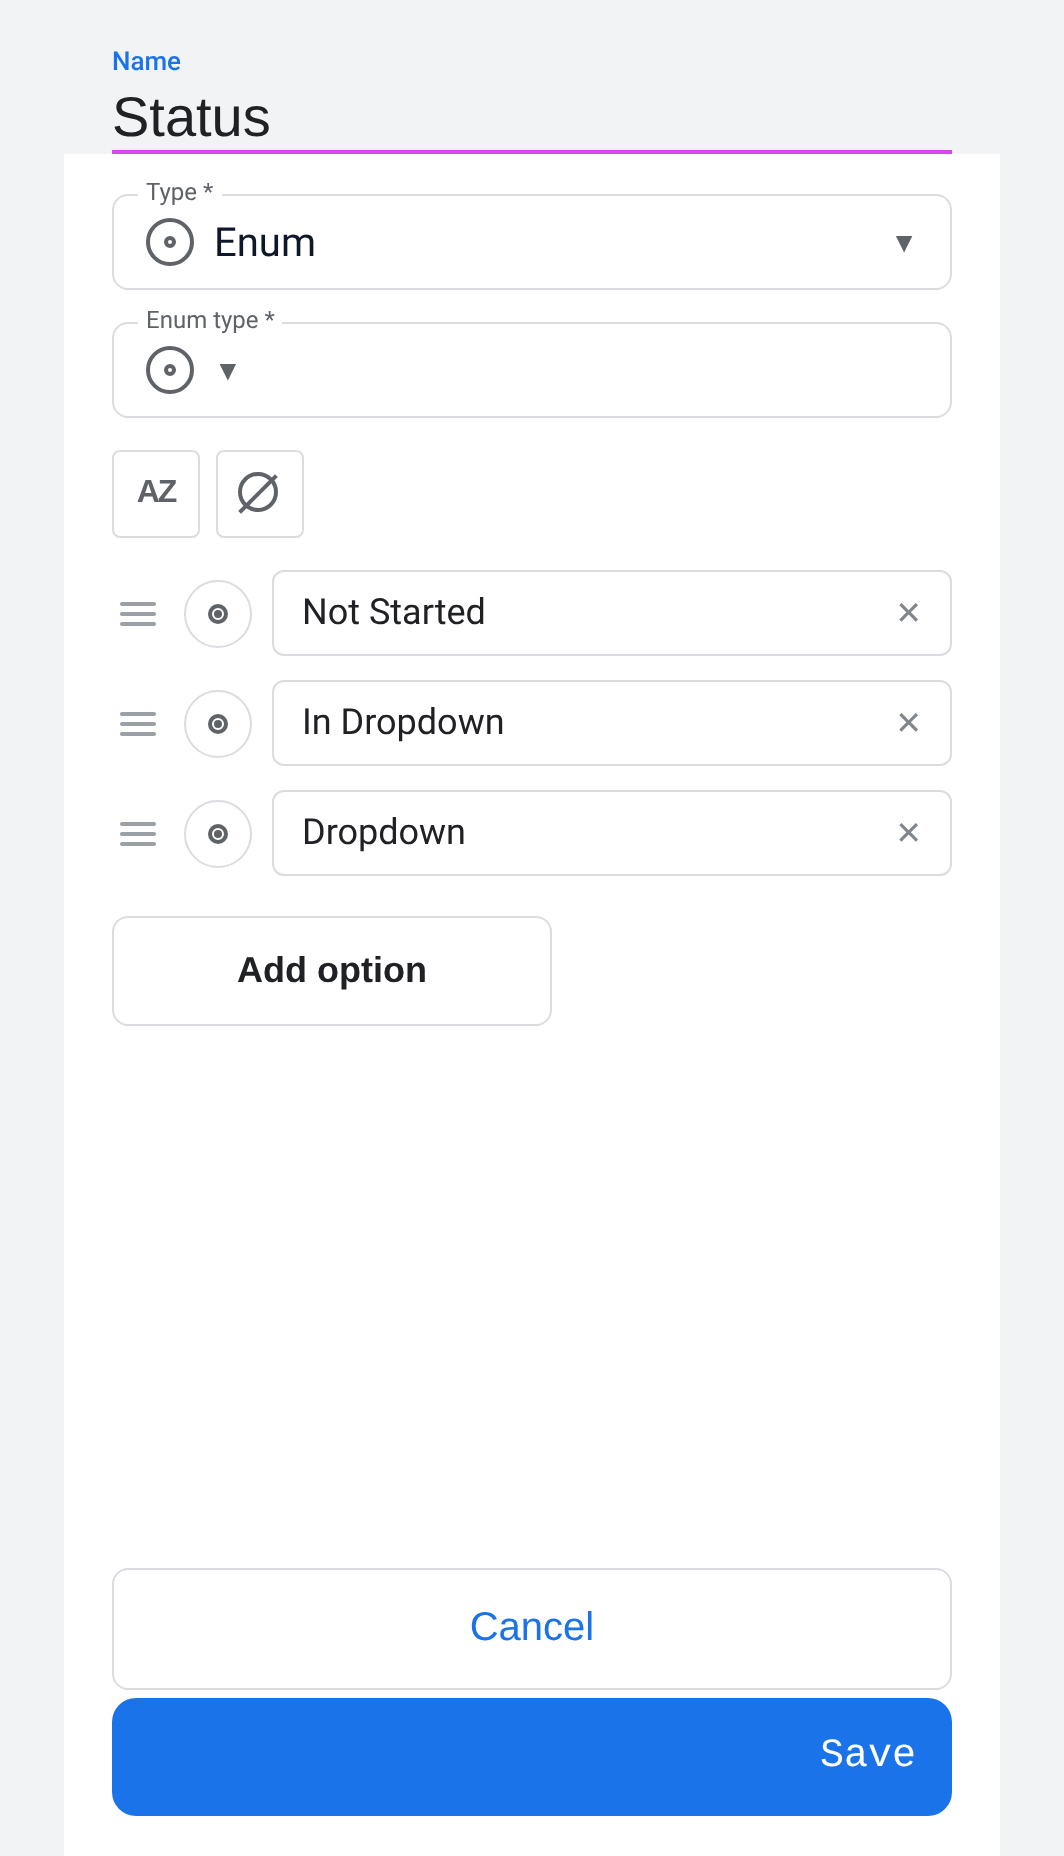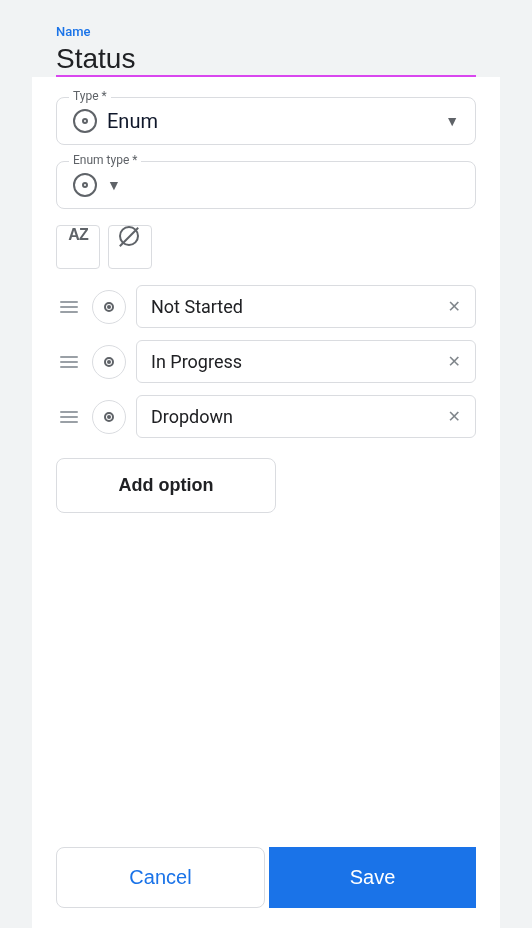--- a/index.html
+++ b/index.html
@@ -116,21 +116,21 @@
       gap: 8px;
       margin-bottom: 16px;
     }
     .toolbar-btn {
       width: 44px;
       height: 44px;
       border: 1px solid #dadce0;
       border-radius: 4px;
       background: #fff;
       display: flex;
-      align-items: flex-start;
+      align-items: center;
       justify-content: center;
       cursor: pointer;
     }
     .az-icon {
       font-size: 16px;
       font-weight: 700;
       color: #5f6368;
       letter-spacing: -1px;
     }
     .no-color-icon {
@@ -242,44 +242,46 @@
       cursor: pointer;
       text-align: center;
       width: 220px;
       margin-bottom: 20px;
     }
     
     .bottom-row {
       display: flex;
       gap: 4px;
       margin-top: auto;
+      flex-direction: column;
     }
     .cancel-btn {
       flex: 1;
       border: 1px solid #dadce0;
       border-radius: 8px;
       background: #fff;
       color: #1a73e8;
       font-size: 20px;
       font-weight: 500;
       padding: 18px;
       cursor: pointer;
       text-align: center;
     }
     .save-btn {
       flex: 1;
       border: none;
-      border-radius: 0;
+      border-radius: 12px;
       background: #1a73e8;
       color: #fff;
       font-size: 20px;
       font-weight: 500;
       padding: 18px;
       cursor: pointer;
-      text-align: center;
+      text-align: right;
+      font-family: Liberation Mono, monospace;
     }
   </style>
 </head>
 <body>
 
 <div class="card">
 
   <div class="name-section">
     <div class="name-label">Name</div>
     <div class="name-input-wrapper">
@@ -346,21 +348,21 @@
           <div class="drag-line"></div>
           <div class="drag-line"></div>
           <div class="drag-line"></div>
         </div>
         <button class="option-circle-btn">
           <div class="option-circle-inner">
             <div class="option-circle-dot"></div>
           </div>
         </button>
         <div class="option-input-wrapper">
-          <span class="option-text">In Progress</span>
+          <span class="option-text">In Dropdown</span>
           <span class="option-clear">✕</span>
         </div>
       </div>
 
       <div class="option-row">
         <div class="drag-handle">
           <div class="drag-line"></div>
           <div class="drag-line"></div>
           <div class="drag-line"></div>
         </div>

